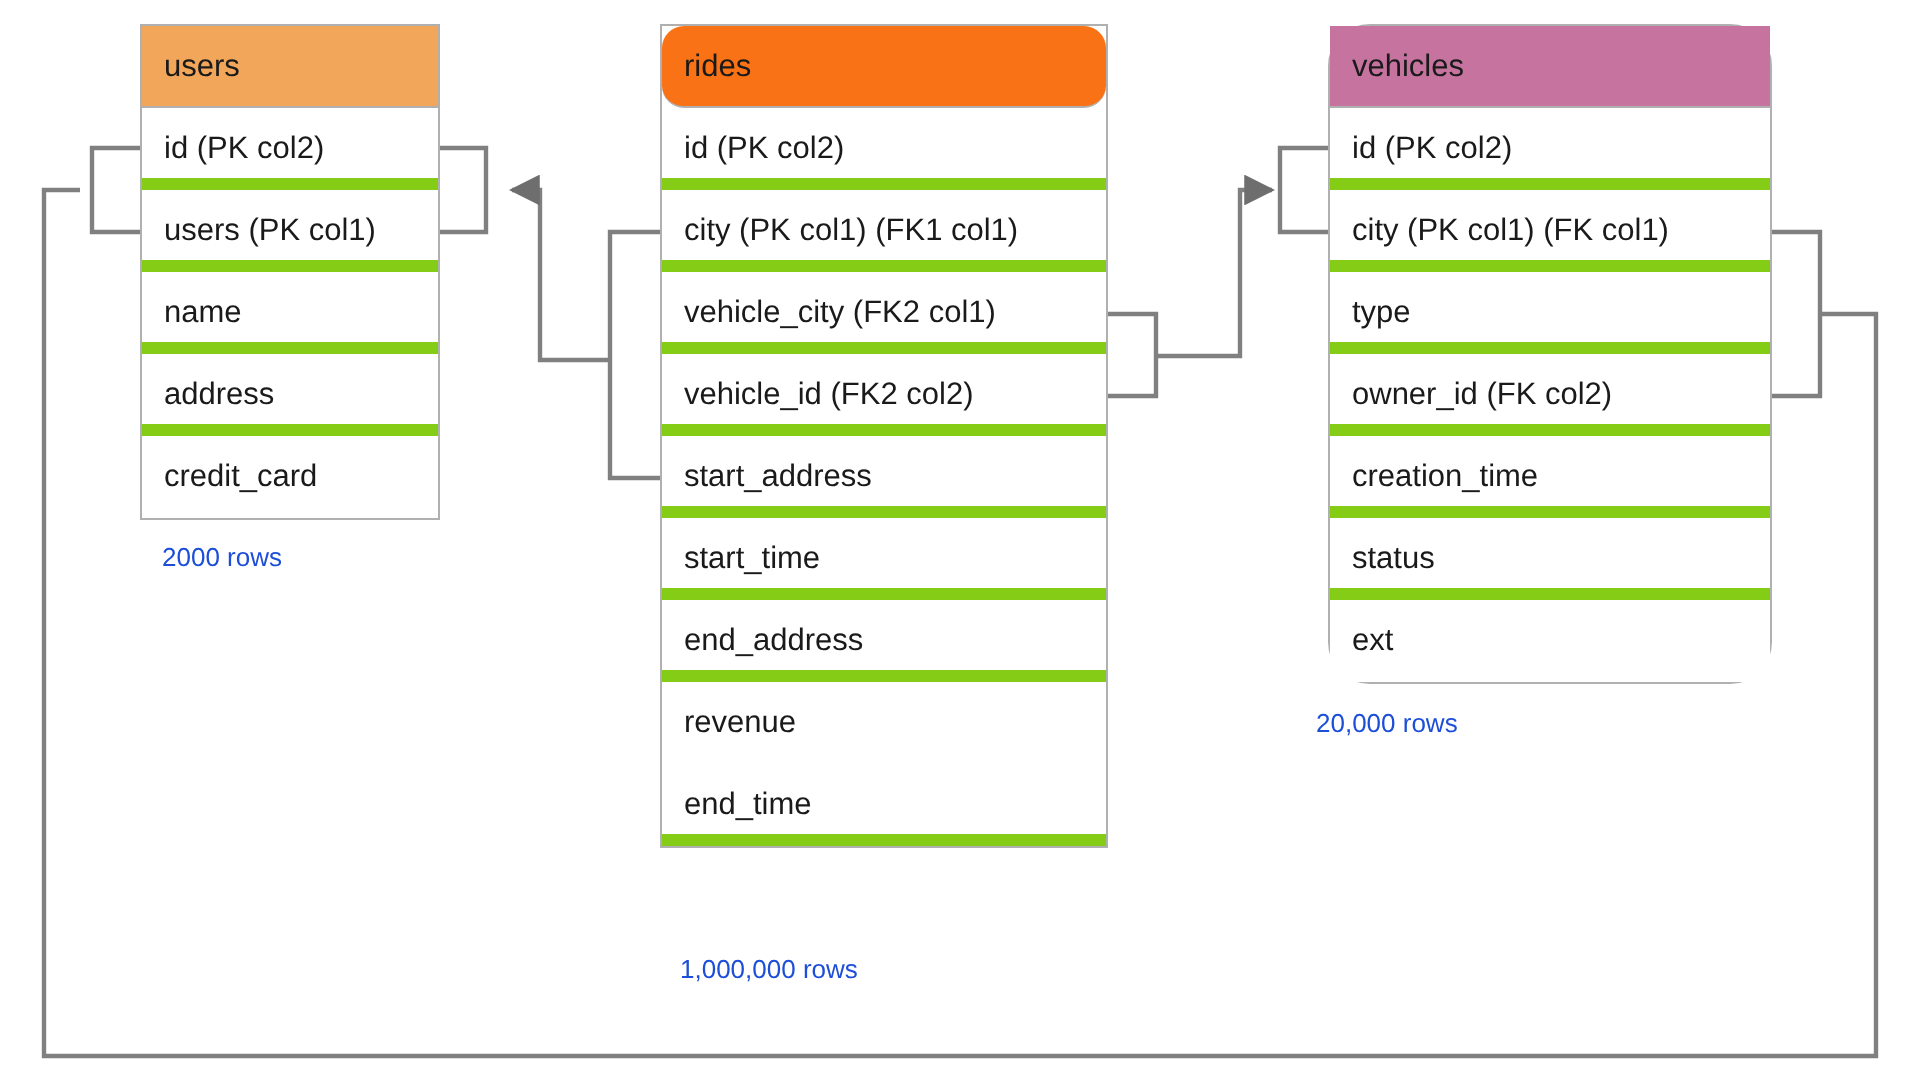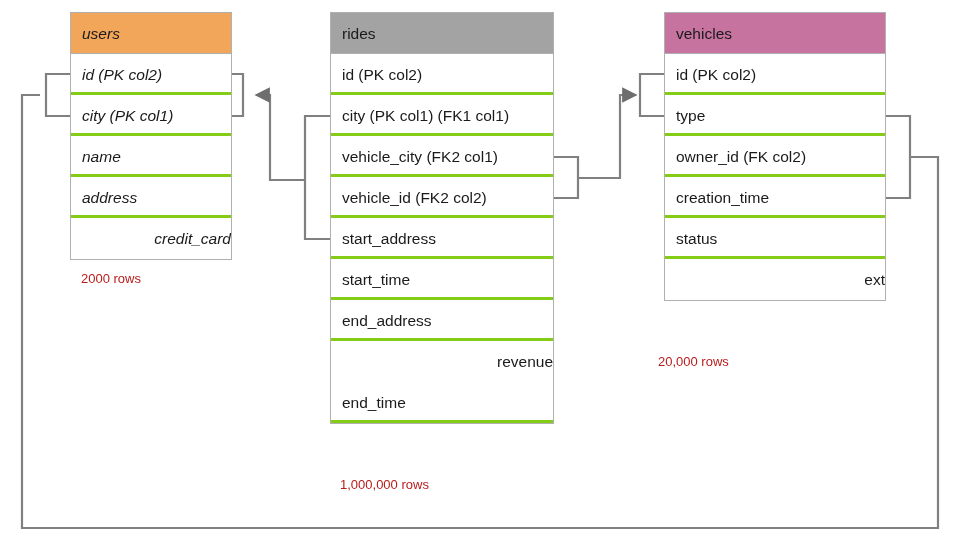--- a/index.html
+++ b/index.html
@@ -48,33 +48,32 @@
     white-space: nowrap;
     overflow: hidden;
   }
   .table-row {
     box-sizing: border-box;
     height: 41px;
     line-height: 41px;
     padding: 0 0 0 11px;
     font-size: 15.5px;
     color: #1a1a1a;
-    border-bottom: 3px solid #84cc16;
+    border-bottom: 6px solid #84cc16;
     white-space: nowrap;
     overflow: hidden;
     background: #ffffff;
   }
   .table-row.last {
     border-bottom: none;
-    text-align: right;
   }
   .row-count {
     position: absolute;
     font-size: 13px;
-    color: #b91c1c;
+    color: #1d4ed8;
     white-space: nowrap;
   }
 </style>
 </head>
 <body>
 
 <div id="canvas">
 
   <svg id="edges" viewBox="0 0 960 540" width="960" height="540">
     <defs>
@@ -99,47 +98,48 @@
       <path marker-end="url(#arrowRight)" d="M 578 178 L 620 178 L 620 95 L 636 95"></path>
 
       <path d="M 664 74 L 640 74 L 640 116 L 664 116"></path>
 
       <path d="M 886 116 L 910 116 L 910 198 L 886 198"></path>
       <path d="M 910 157 L 938 157 L 938 528 L 22 528 L 22 95 L 40 95"></path>
 
     </g>
   </svg>
 
-  <div class="table-box" style="left:70px; top:12px; width:162px;font-style:italic;">
+  <div class="table-box" style="left:70px; top:12px; width:150px;">
     <div class="table-header" style="background:#F2A65A;">users</div>
     <div class="table-row">id (PK col2)</div>
-    <div class="table-row">city (PK col1)</div>
+    <div class="table-row">users (PK col1)</div>
     <div class="table-row">name</div>
     <div class="table-row">address</div>
     <div class="table-row last">credit_card</div>
   </div>
   <div class="row-count" style="left:81px; top:271px;">2000 rows</div>
 
   <div class="table-box" style="left:330px; top:12px; width:224px;">
-    <div class="table-header" style="background:#a3a3a3;">rides</div>
+    <div class="table-header" style="background:#f97316;border-radius:11px;">rides</div>
     <div class="table-row">id (PK col2)</div>
     <div class="table-row">city (PK col1) (FK1 col1)</div>
     <div class="table-row">vehicle_city (FK2 col1)</div>
     <div class="table-row">vehicle_id (FK2 col2)</div>
     <div class="table-row">start_address</div>
     <div class="table-row">start_time</div>
     <div class="table-row">end_address</div>
     <div class="table-row last">revenue</div>
     <div class="table-row">end_time</div>
   </div>
   <div class="row-count" style="left:340px; top:477px;">1,000,000 rows</div>
 
-  <div class="table-box" style="left:664px; top:12px; width:222px;">
+  <div class="table-box" style="left:664px; top:12px; width:222px;border-radius:21px;">
     <div class="table-header" style="background:#C773A0;">vehicles</div>
     <div class="table-row">id (PK col2)</div>
+    <div class="table-row">city (PK col1) (FK col1)</div>
     <div class="table-row">type</div>
     <div class="table-row">owner_id (FK col2)</div>
     <div class="table-row">creation_time</div>
     <div class="table-row">status</div>
     <div class="table-row last">ext</div>
   </div>
   <div class="row-count" style="left:658px; top:354px;">20,000 rows</div>
 
 </div>
 

